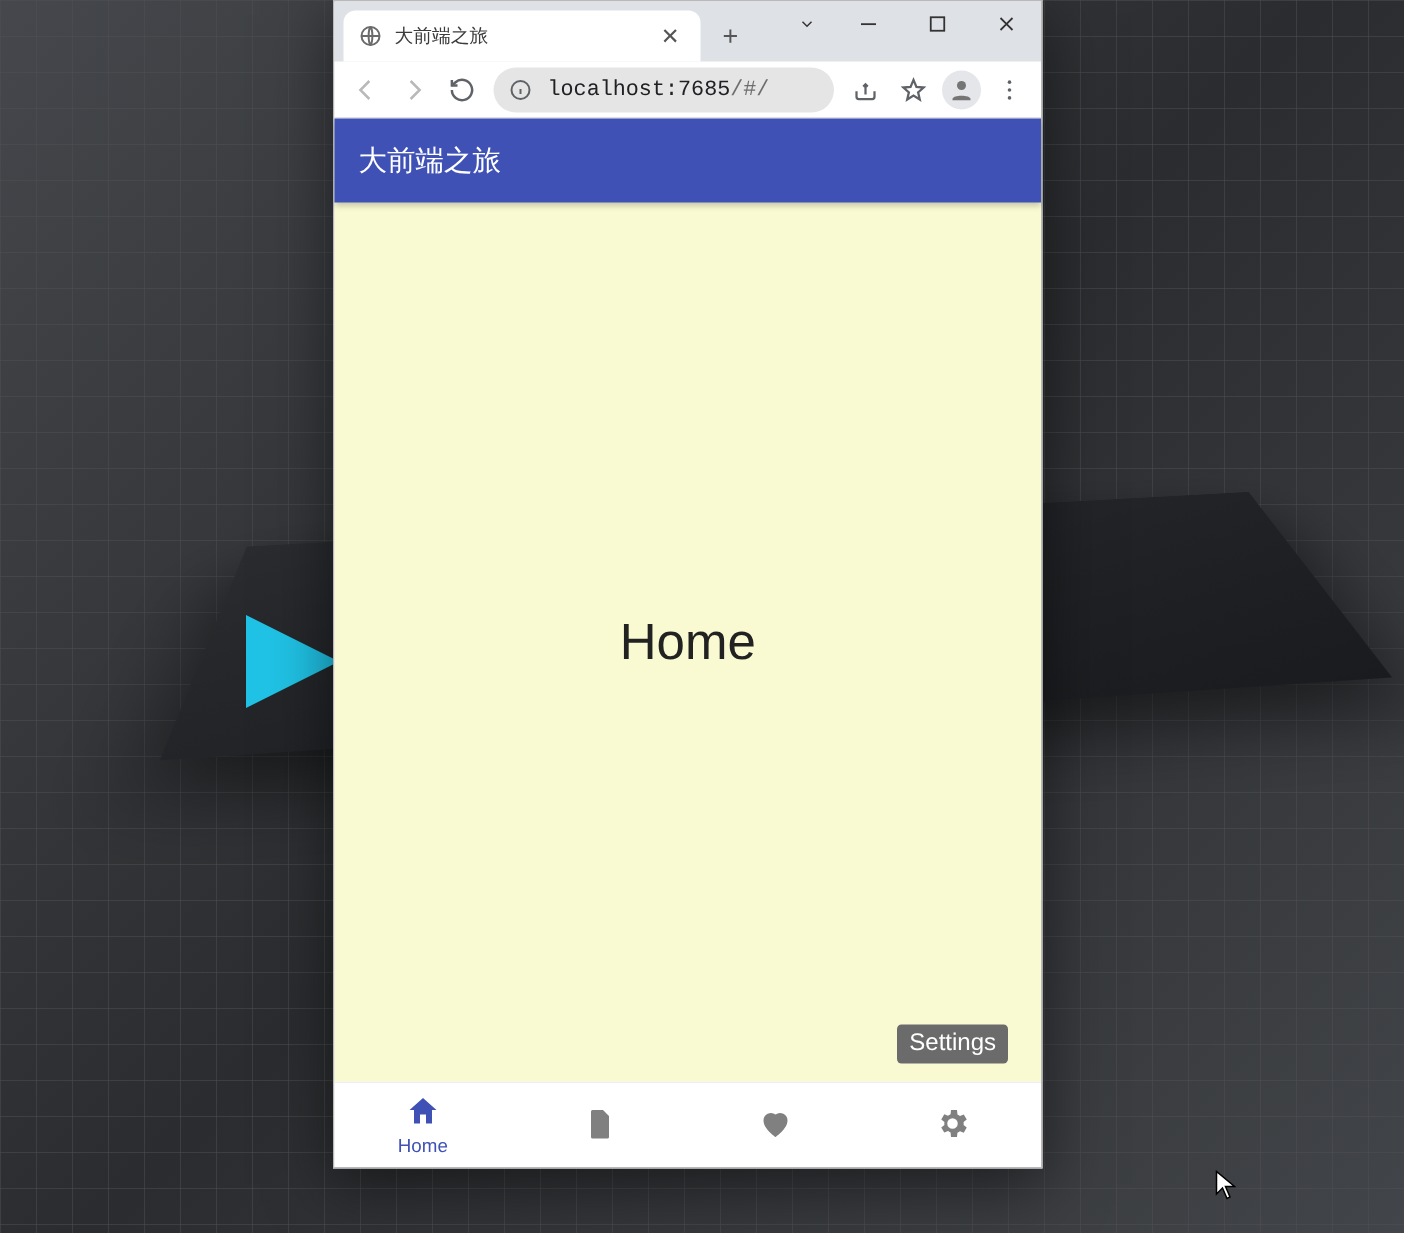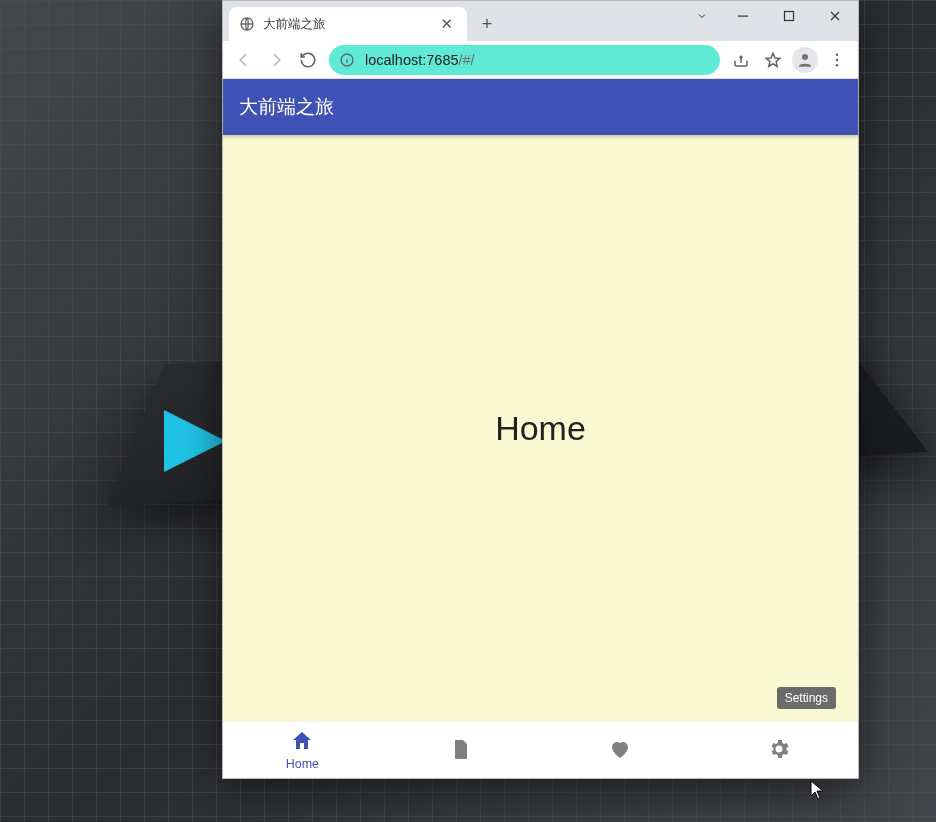--- a/index.html
+++ b/index.html
@@ -32,21 +32,21 @@
   .cursor {
     position: absolute;
     left: 810px; top: 780px;
     width: 14px; height: 20px;
     pointer-events: none;
     z-index: 999;
   }
   .browser {
     position: absolute;
     left: 222px; top: 0;
-    width: 637px; height: 779px;
+    width: 473px; height: 779px;
     background: #fff;
     box-shadow: 0 10px 40px rgba(0,0,0,0.5);
     display: flex;
     flex-direction: column;
     border: 1px solid #b9b9b9;
   }
   
   .titlebar {
     height: 40px;
     background: #dee1e6;
@@ -95,28 +95,29 @@
     gap:2px;
   }
   .navbtn {
     width:30px;height:30px;display:flex;align-items:center;justify-content:center;
     color:#5f6368;border-radius:50%;
   }
   .navbtn.disabled { color:#b9b9b9; }
   .addr {
     flex:1;
     height:30px;
-    background:#5eead4;
+    background:#e5e5e5;
     border-radius:15px;
     display:flex;
     align-items:center;
     padding:0 10px;
     font-size:14.5px;
     color:#202124;
     margin:0 4px;
+    font-family:Liberation Mono, monospace;
   }
   .addr .info { width:16px;height:16px;margin-right:10px;display:flex;align-items:center;justify-content:center;}
   .addr .domain { color:#202124; }
   .addr .path { color:#6d6d6d; }
   .addr .spacer { flex:1; }
   .avatar {
     width:26px;height:26px;border-radius:50%;background:#e4e6ea;
     display:flex;align-items:center;justify-content:center;margin:0 2px;
   }
   
@@ -150,21 +151,21 @@
     font-size:34px;
     color:#222;
     font-weight:400;
   }
   .tooltip {
     position:absolute;
     right:22px;
     bottom:12px;
     background:#6b6b6b;
     color:#fff;
-    font-size:12px;
+    font-size:16px;
     padding:4px 8px;
     border-radius:3px;
   }
   .bottom-nav {
     height:57px;
     background:#fff;
     display:flex;
     border-top:1px solid #eee;
   }
   .bn-item {

